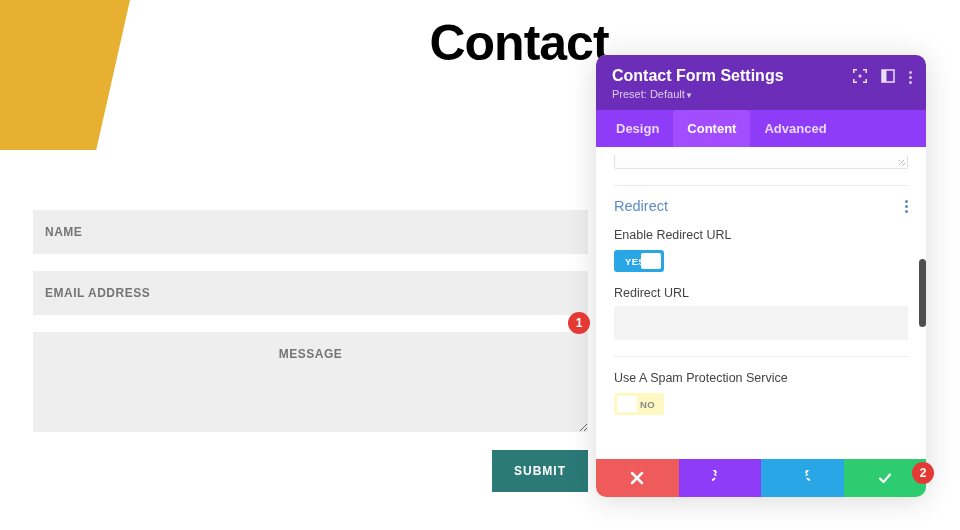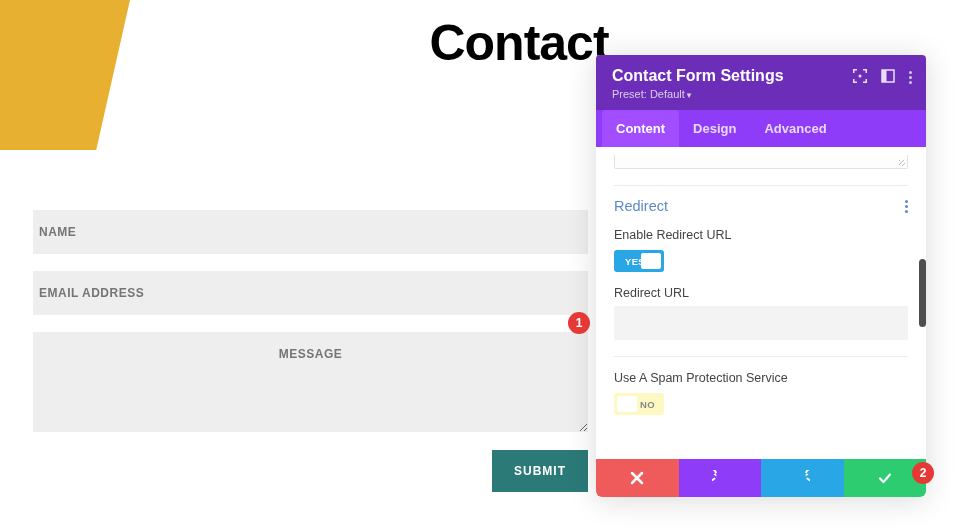--- a/index.html
+++ b/index.html
@@ -34,21 +34,21 @@
   .form-wrap {
     position: absolute;
     top: 210px;
     left: 33px;
     width: 555px;
   }
   .field {
     width: 100%;
     background: #eee;
     border: none;
-    padding: 15px 6px;
+    padding: 15px 12px;
     font-size: 12px;
     font-weight: 600;
     color: #888;
     letter-spacing: 0.5px;
     margin-bottom: 17px;
     font-family: inherit;
   }
   .field.msg {
     height: 100px;
     resize: vertical;
@@ -67,21 +67,21 @@
     cursor: pointer;
   }
 
   
   .panel {
     position: absolute;
     top: 55px;
     left: 596px;
     width: 330px;
     background: #fff;
-    border-radius: 4px;
+    border-radius: 10px;
     box-shadow: 0 3px 30px rgba(0,0,0,0.15);
     overflow: hidden;
   }
   .panel-head {
     background: #6C2EB9;
     padding: 12px 16px 10px;
     color: #fff;
   }
   .panel-title {
     font-size: 16px;
@@ -266,22 +266,22 @@
           <div class="dots3">
             <span></span>
             <span></span>
             <span></span>
           </div>
         </span>
     </div>
   </div>
 
   <div class="tabs">
+    <div class="tab">Design</div>
     <div class="tab active">Content</div>
-    <div class="tab">Design</div>
     <div class="tab">Advanced</div>
   </div>
 
   <div class="panel-body">
     <div class="top-input-frag"></div>
     <div class="pb-inner">
       <div class="divider"></div>
 
       <div class="sec-head">
         <div class="sec-title">Redirect</div>

